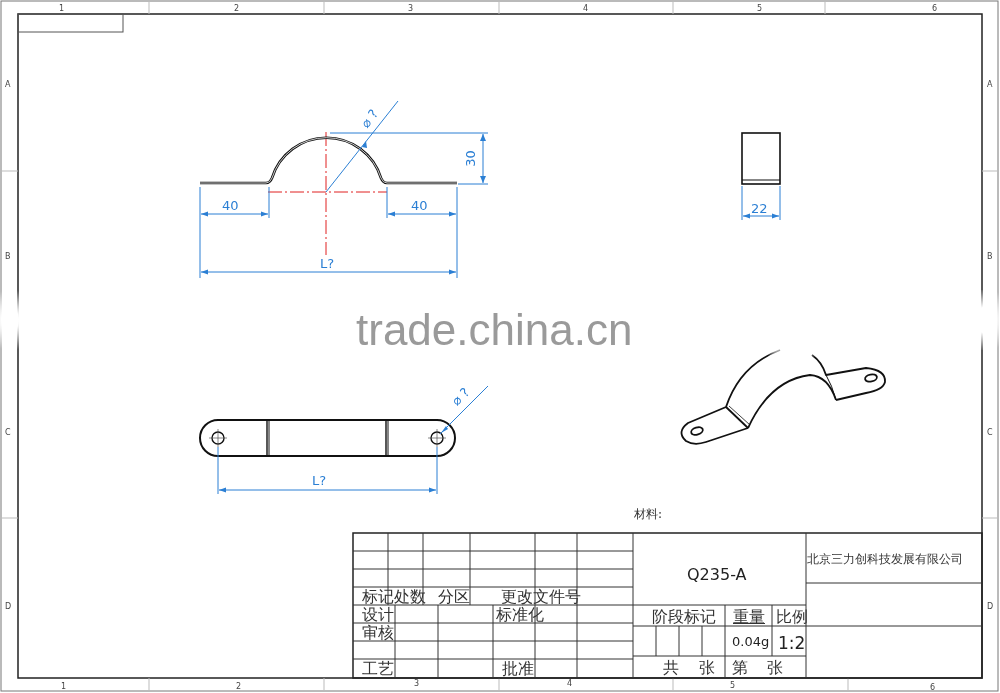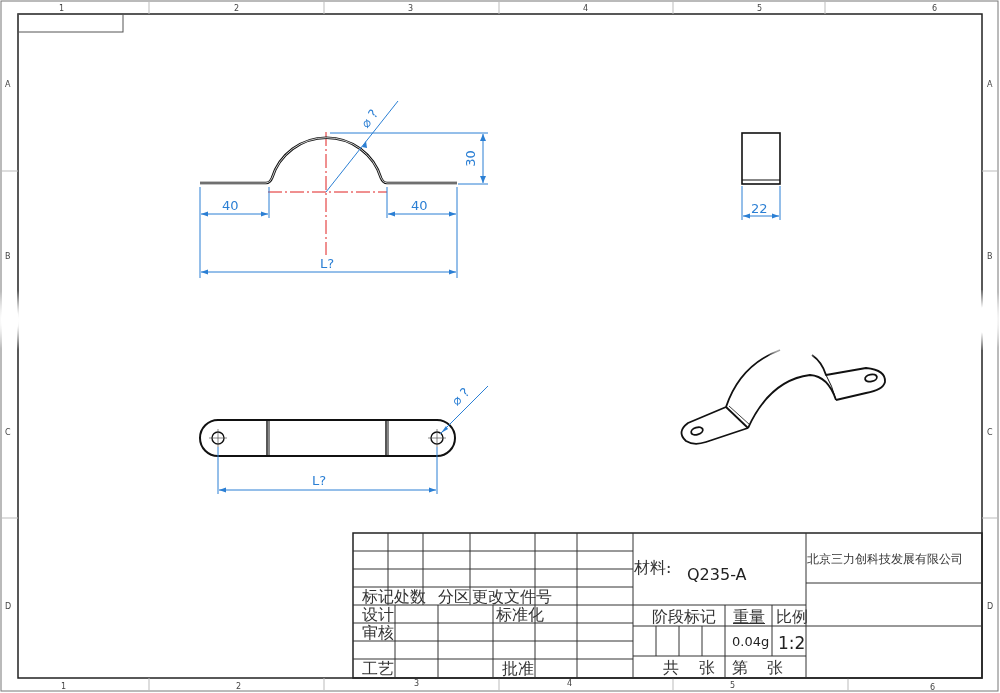--- a/index.html
+++ b/index.html
@@ -172,20 +172,21 @@
       <line x1="702" y1="626" x2="702" y2="656"></line>
 
       <line x1="806" y1="583" x2="982" y2="583"></line>
     </g>
   </svg>
 
   <div class="blur" style="left:-10px;top:290px;width:40px;height:60px;"></div>
   <div class="blur" style="left:960px;top:290px;width:50px;height:60px;"></div>
   <div class="blur" style="left:762px;top:318px;width:28px;height:40px;"></div>
   <div class="blur" style="left:795px;top:318px;width:28px;height:40px;"></div>
+  <div class="watermark">trade.china.cn</div>
 
   <span class="zone" style="left:59px;top:4px;">1</span>
   <span class="zone" style="left:234px;top:4px;">2</span>
   <span class="zone" style="left:408px;top:4px;">3</span>
   <span class="zone" style="left:583px;top:4px;">4</span>
   <span class="zone" style="left:757px;top:4px;">5</span>
   <span class="zone" style="left:932px;top:4px;">6</span>
 
   <span class="zone" style="left:61px;top:682px;">1</span>
   <span class="zone" style="left:236px;top:682px;">2</span>
@@ -208,28 +209,28 @@
   <span class="dim" style="left:462px;top:152px;transform:rotate(-90deg);transform-origin:center;">30</span>
   <span class="dim" style="left:360px;top:112px;transform:rotate(-52deg);">⌀ ?</span>
   <span class="dim" style="left:320px;top:257px;">L?</span>
   <span class="dim" style="left:751px;top:202px;">22</span>
   <span class="dim" style="left:451px;top:390px;transform:rotate(-45deg);">⌀ ?</span>
   <span class="dim" style="left:312px;top:474px;">L?</span>
 
   <span class="tb-text" style="left:362px;top:589px;">标记</span>
   <span class="tb-text" style="left:394px;top:589px;">处数</span>
   <span class="tb-text" style="left:438px;top:589px;">分区</span>
-  <span class="tb-text" style="left:472px;top:589px;">更改文件号</span>
+  <span class="tb-text" style="left:472px;top:589px;padding-left:29px;">更改文件号</span>
   <span class="tb-text" style="left:362px;top:607px;">设计</span>
   <span class="tb-text" style="left:496px;top:607px;">标准化</span>
   <span class="tb-text" style="left:362px;top:625px;">审核</span>
   <span class="tb-text" style="left:362px;top:661px;">工艺</span>
   <span class="tb-text" style="left:502px;top:661px;text-align:center;">批准</span>
 
-  <span class="tb-text" style="left:634px;top:560px;font-size:16px;">材料:</span>
+  <span class="tb-text" style="left:634px;top:508px;font-size:12px;">材料:</span>
   <span class="tb-sans" style="left:687px;top:567px;font-size:16px;">Q235-A</span>
   <span class="tb-text" style="left:807px;top:553px;font-size:12px;">北京三力创科技发展有限公司</span>
   <span class="tb-text" style="left:652px;top:609px;">阶段标记</span>
   <span class="tb-text" style="left:733px;top:609px;text-decoration:underline;">重量</span>
   <span class="tb-text" style="left:776px;top:609px;text-align:right;">比例</span>
   <span class="tb-sans" style="left:732px;top:635px;font-size:13px;">0.04g</span>
   <span class="tb-sans" style="left:778px;top:635px;font-size:17px;">1:2</span>
   <span class="tb-text" style="left:663px;top:660px;">共</span>
   <span class="tb-text" style="left:699px;top:660px;">张</span>
   <span class="tb-text" style="left:732px;top:660px;">第</span>

